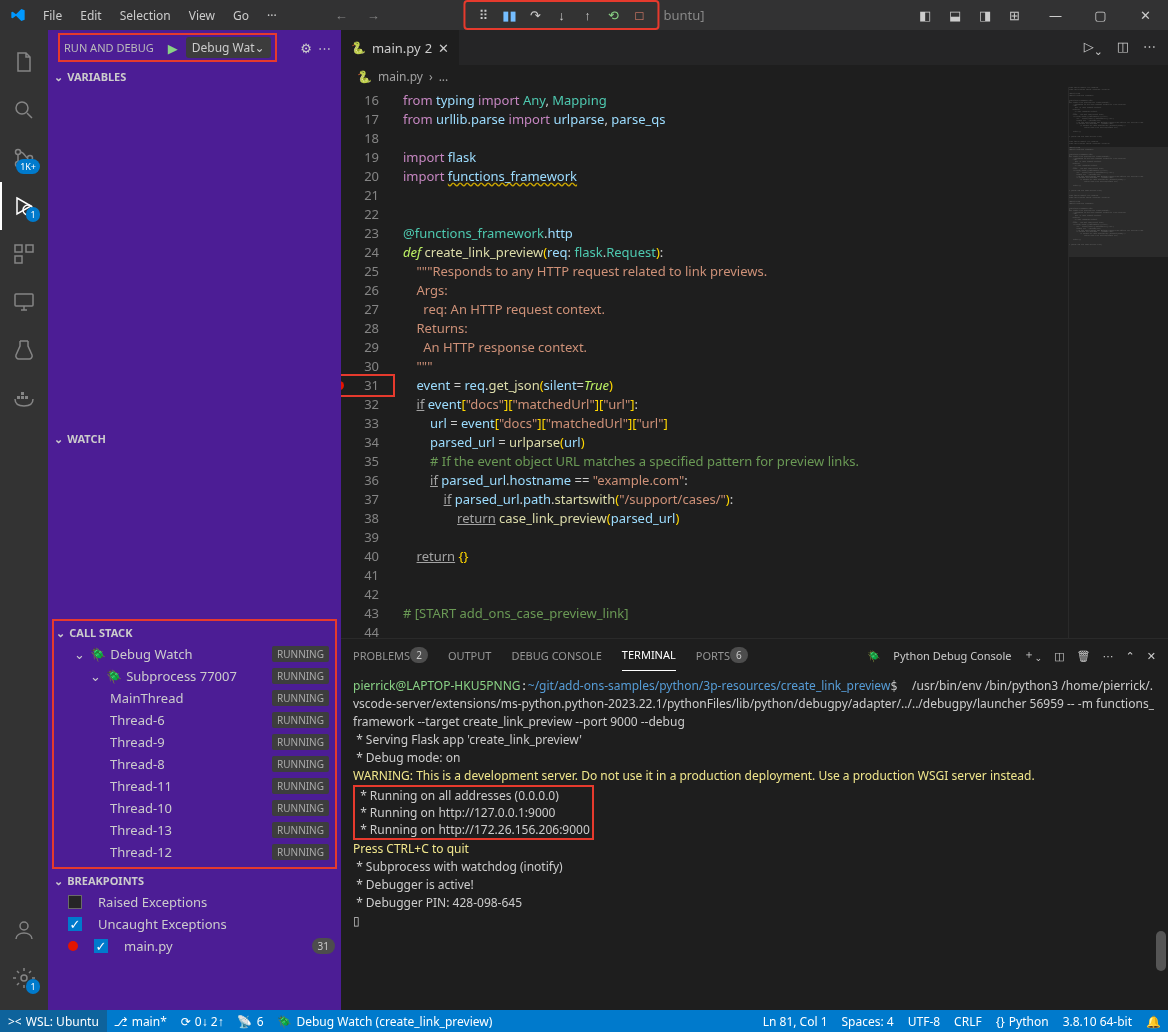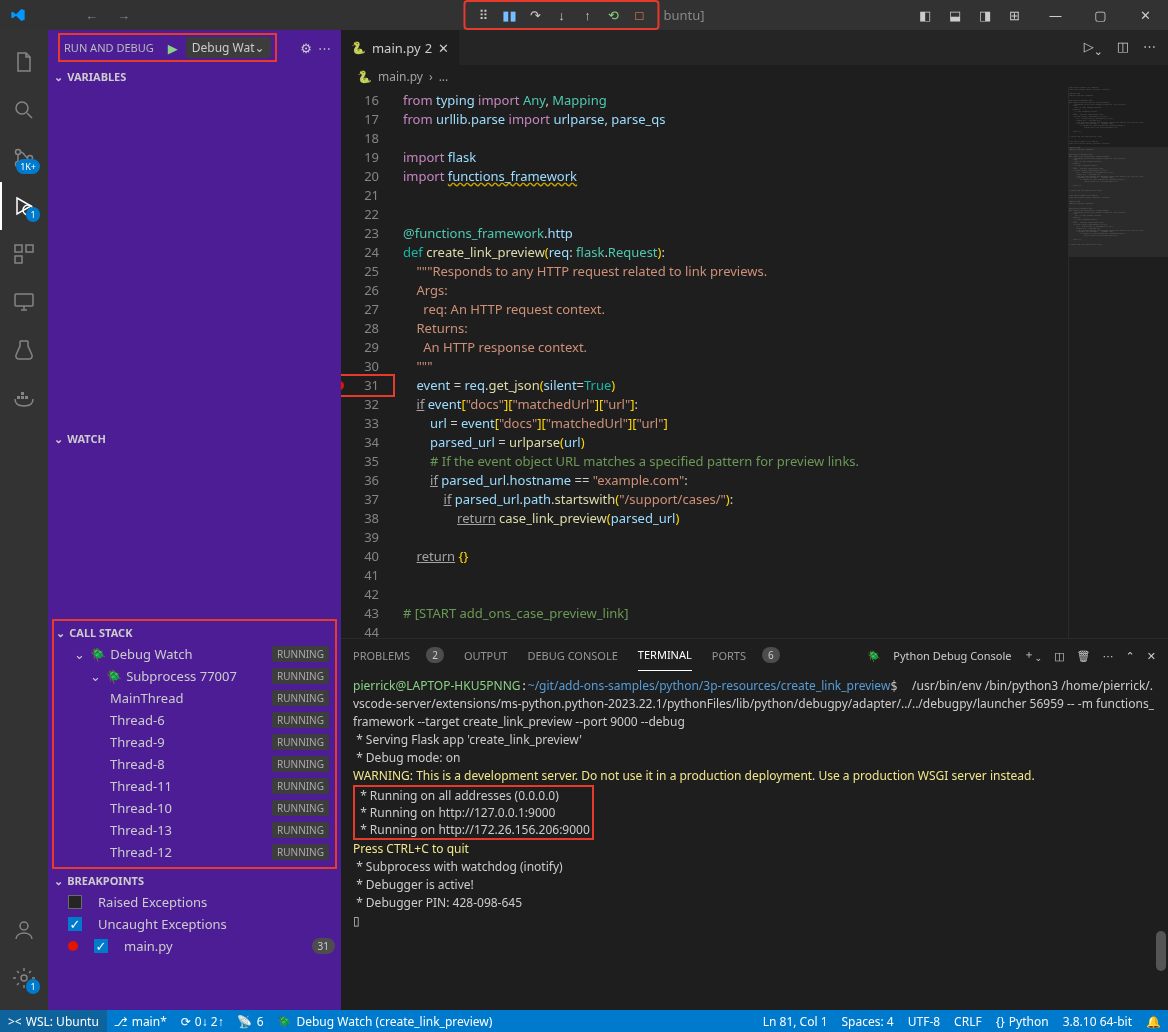--- a/index.html
+++ b/index.html
@@ -73,26 +73,26 @@
 .gutter .ln { height:19px; }
 .gutter .bp31 { position:relative; }
 .gutter .bp31::before { content:""; position:absolute; left:-6px; top:5px; width:9px; height:9px; border-radius:50%; background:#e51400; }
 .hl-31 { position:absolute; left:-28px; top:-2px; right:-16px; height:23px; border:2px solid #e63a2d; pointer-events:none; }
 .code-lines { position:absolute; left:62px; right:110px; top:4px; white-space:pre; }
 .code-lines .cl { height:19px; }
 .minimap { position:absolute; right:0; top:0; bottom:0; width:100px; background:#1e1e1e; border-left:1px solid #2a2a2a; overflow:hidden;}
 .minimap-content { transform:scale(0.12); transform-origin:top left; white-space:pre; font-family:Consolas,monospace; font-size:13px; color:#666; line-height:15px; width:800px;}
 .minimap-viewport { position:absolute; left:0; right:0; top:60px; height:110px; background:rgba(200,200,200,0.08); }
 
-.kw{color:#c586c0;} .fn{color:#dcdcaa;} .cls{color:#4ec9b0;} .str{color:#ce9178;} .cmt{color:#6a9955;} .var{color:#9cdcfe;} .dec{color:#4ec9b0;} .par{color:#ffd700;} .ctl{color:#a3a3a3;text-decoration:underline;} .blu{color:#14b8a6;}
+.kw{color:#c586c0;} .fn{color:#dcdcaa;} .cls{color:#4ec9b0;} .str{color:#ce9178;} .cmt{color:#6a9955;} .var{color:#9cdcfe;} .dec{color:#4ec9b0;} .par{color:#ffd700;} .ctl{color:#a3a3a3;text-decoration:underline;} .blu{color:#bef264;font-style:italic;}
 
 
 .panel { position:absolute; left:341px; right:0; bottom:22px; height:372px; background:#1e1e1e; border-top:1px solid #2a2a2a; display:flex; flex-direction:column;}
 .panel-tabs { height:32px; display:flex; align-items:center; padding:0 12px; gap:20px; font-size:11px; color:#969696;}
-.p-tab { cursor:pointer; display:flex; align-items:center; gap:16px; height:32px;}
+.p-tab { cursor:pointer; display:flex; align-items:center; gap:0; height:32px;}
 .p-tab.active { color:#fff; border-bottom:1px solid #fff;}
 .p-badge { background:#4d4d4d; color:#ccc; border-radius:10px; padding:1px 6px; font-size:10px;}
 .panel-actions { margin-left:auto; display:flex; align-items:center; gap:12px; color:#ccc;}
 .terminal { flex:1; padding:6px 12px; font-family:Consolas,Menlo,monospace; font-size:12px; line-height:17px; overflow:hidden; white-space:pre-wrap; word-break:break-all;}
 .prompt-user{color:#89d185;} .prompt-path{color:#569cd6;}
 .term-warn{color:#f0e68c;}
 .server-box{ border:2px solid #e63a2d; display:inline-block; padding:0 2px;}
 .term-scroll { position:absolute; right:0; top:32px; bottom:0; width:14px; background:#1e1e1e;}
 .term-scroll-thumb { position:absolute; right:2px; top:260px; width:10px; height:40px; background:#555; border-radius:5px;}
 
@@ -105,20 +105,28 @@
 svg { fill:currentColor; }
 </style>
 </head>
 <body>
 
 <div class="titlebar">
   <div class="tb-logo">
     <svg viewBox="0 0 24 24">
         <path fill="#0098ff" d="M17 3l5 2v14l-5 2-8-8-5 4-2-1V8l2-1 5 4 8-8z"></path>
       </svg>
+  </div>
+  <div class="tb-menu">
+    <div class="tb-menu-item">File</div>
+    <div class="tb-menu-item">Edit</div>
+    <div class="tb-menu-item">Selection</div>
+    <div class="tb-menu-item">View</div>
+    <div class="tb-menu-item">Go</div>
+    <div class="tb-menu-item">···</div>
   </div>
   <div class="tb-nav">
     <span class="nav-btn">←</span>
     <span class="nav-btn">→</span>
   </div>
   <div class="tb-center">
     <div class="debug-toolbar">
       <span class="dbg-btn">⠿</span>
       <span class="dbg-btn pause">▮▮</span>
       <span class="dbg-btn">↷</span>

